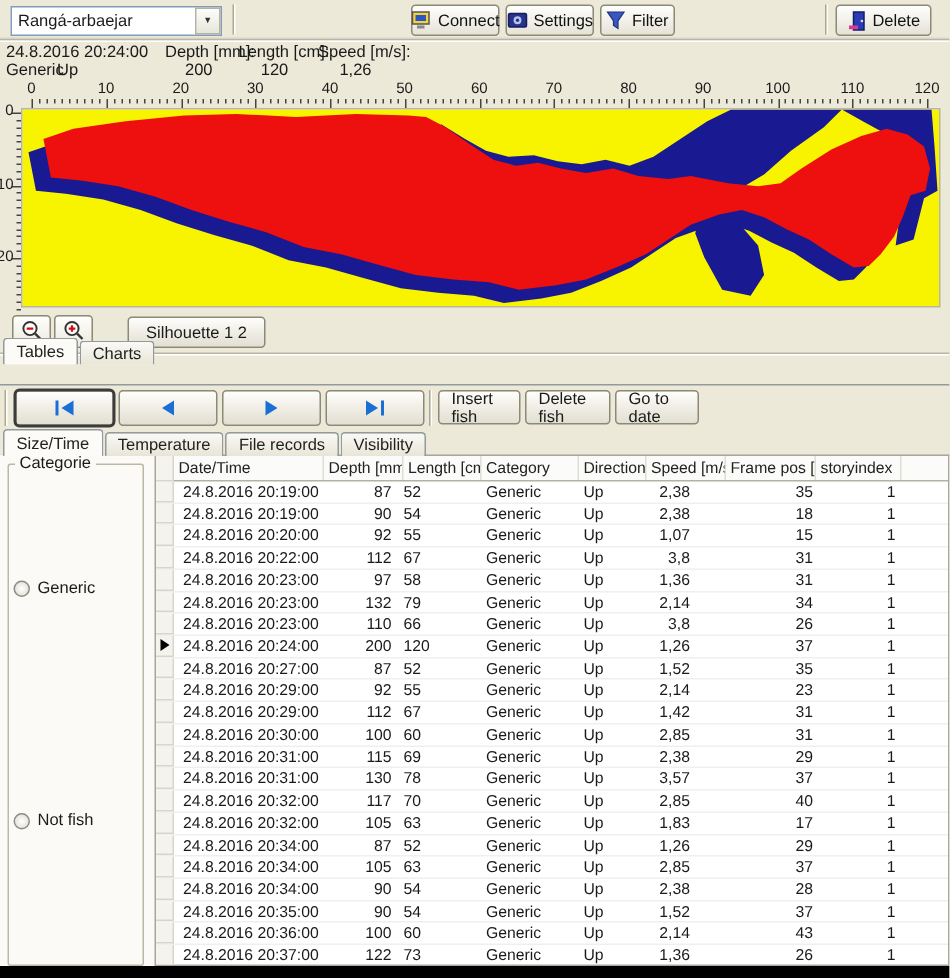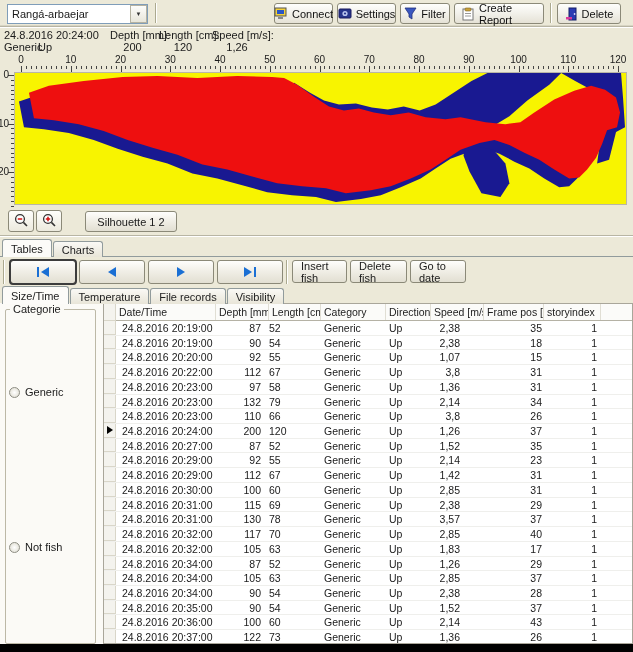--- a/index.html
+++ b/index.html
@@ -124,29 +124,20 @@
     <span>Settings</span>
   </div>
 
   <div class="xp-btn" style="left:400px; width:50px">
     <svg width="13" height="13">
       <path d="M1 1 L12 1 L8 7 L8 12 L5 10 L5 7 Z" fill="#3a57c0" stroke="#22307c" stroke-width="0.8"></path>
     </svg>
     <span>Filter</span>
   </div>
 
-  <div class="xp-btn" style="left:454px; width:90px">
-    <svg width="14" height="14">
-      <rect x="2" y="2" width="10" height="11" fill="#fff" stroke="#777"></rect>
-      <rect x="4" y="1" width="6" height="3" rx="1" fill="#caa23a" stroke="#7c6320" stroke-width="0.6"></rect>
-      <rect x="4" y="6" width="6" height="1" fill="#999"></rect>
-      <rect x="4" y="8.5" width="6" height="1" fill="#999"></rect>
-    </svg>
-    <span>Create Report</span>
-  </div>
 
   <div class="tb-sep" style="left:550px"></div>
 
   <div class="xp-btn" style="left:557px; width:64px">
     <svg width="13" height="14">
       <rect x="4" y="1" width="7" height="12" fill="#2b3bb3" stroke="#141e66"></rect>
       <rect x="5.5" y="2.5" width="4" height="9" fill="#4n/a" fill-opacity="0"></rect>
       <rect x="1" y="10" width="6" height="2.5" fill="#d83a9a"></rect>
       <circle cx="9.6" cy="7" r="0.9" fill="#d8d8ff"></circle>
     </svg>
@@ -358,21 +349,21 @@
     <line x1="10.4" y1="9.4" x2="14" y2="13" stroke="#333" stroke-width="1.6"></line>
     <line x1="4.8" y1="6" x2="9.2" y2="6" stroke="#d01010" stroke-width="1.5"></line>
     <line x1="7" y1="3.8" x2="7" y2="8.2" stroke="#d01010" stroke-width="1.5"></line>
   </svg>
 </div>
 <div class="act-btn" style="left:85px; top:211px; width:92px; height:21px">
   <span>Silhouette 1 2</span>
 </div>
 <div class="groove" style="top:235px"></div>
 
-<div class="tabstrip" style="left:2px; top:239px; height:18px; z-index:2">
+<div class="tabstrip" style="left:2px; top:225px; height:18px; z-index:2">
   <div class="tab active">
       <span>Tables</span>
     </div>
   <div class="tab">
       <span>Charts</span>
     </div>
 </div>
 <div class="tabline" style="top:256px"></div>
 
 <div class="tb-sep" style="left:3px; top:260px; height:24px"></div>

